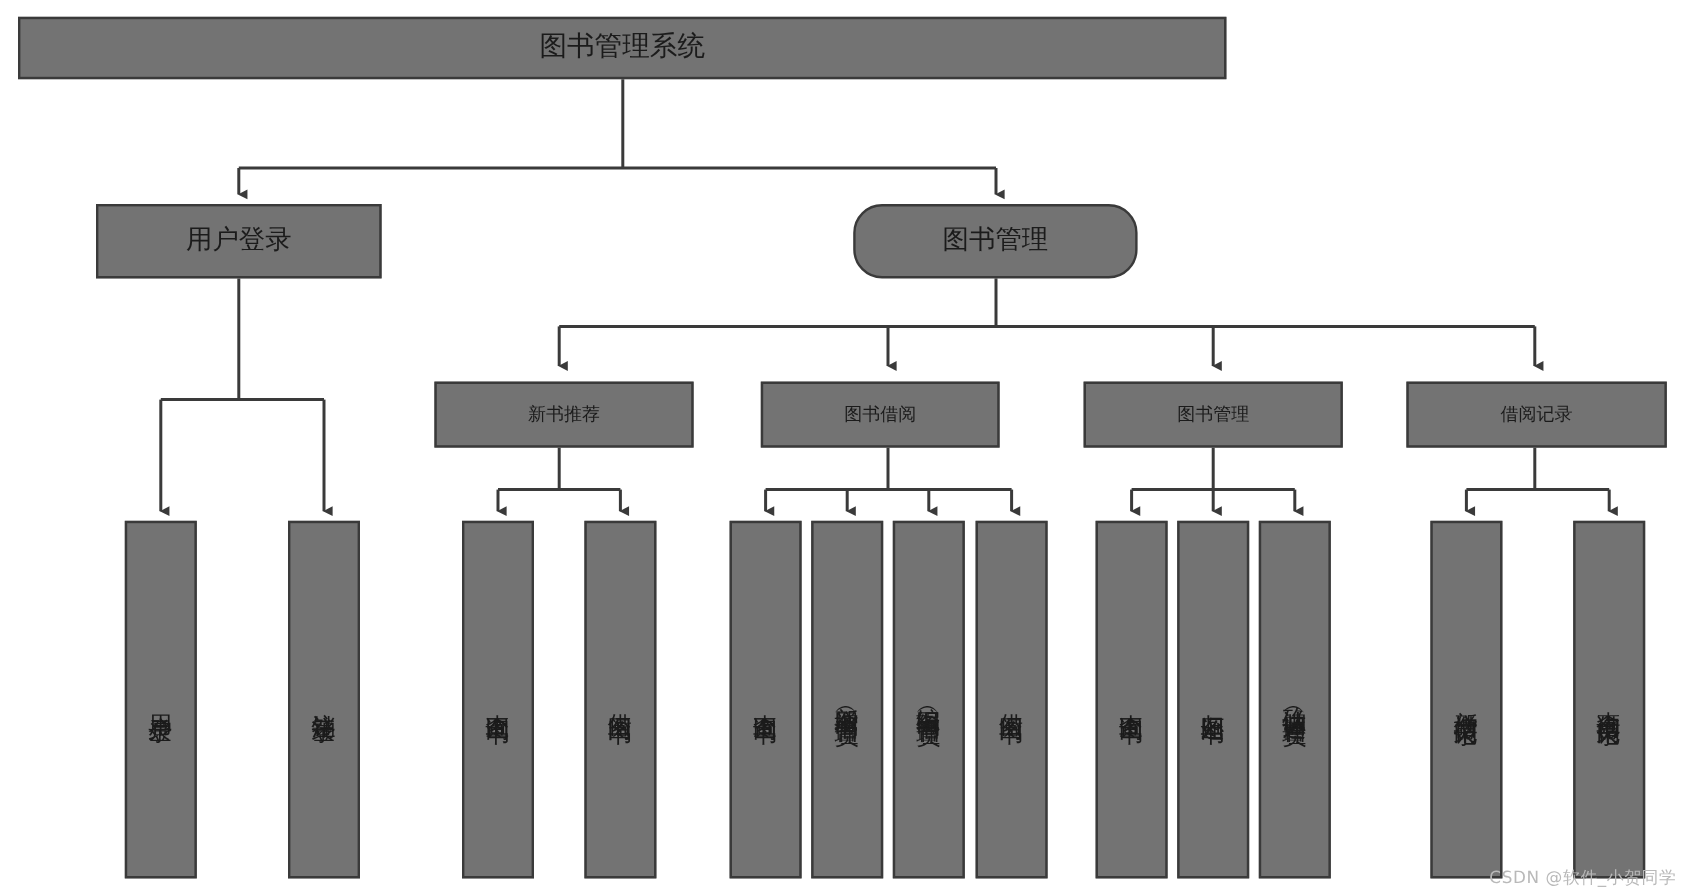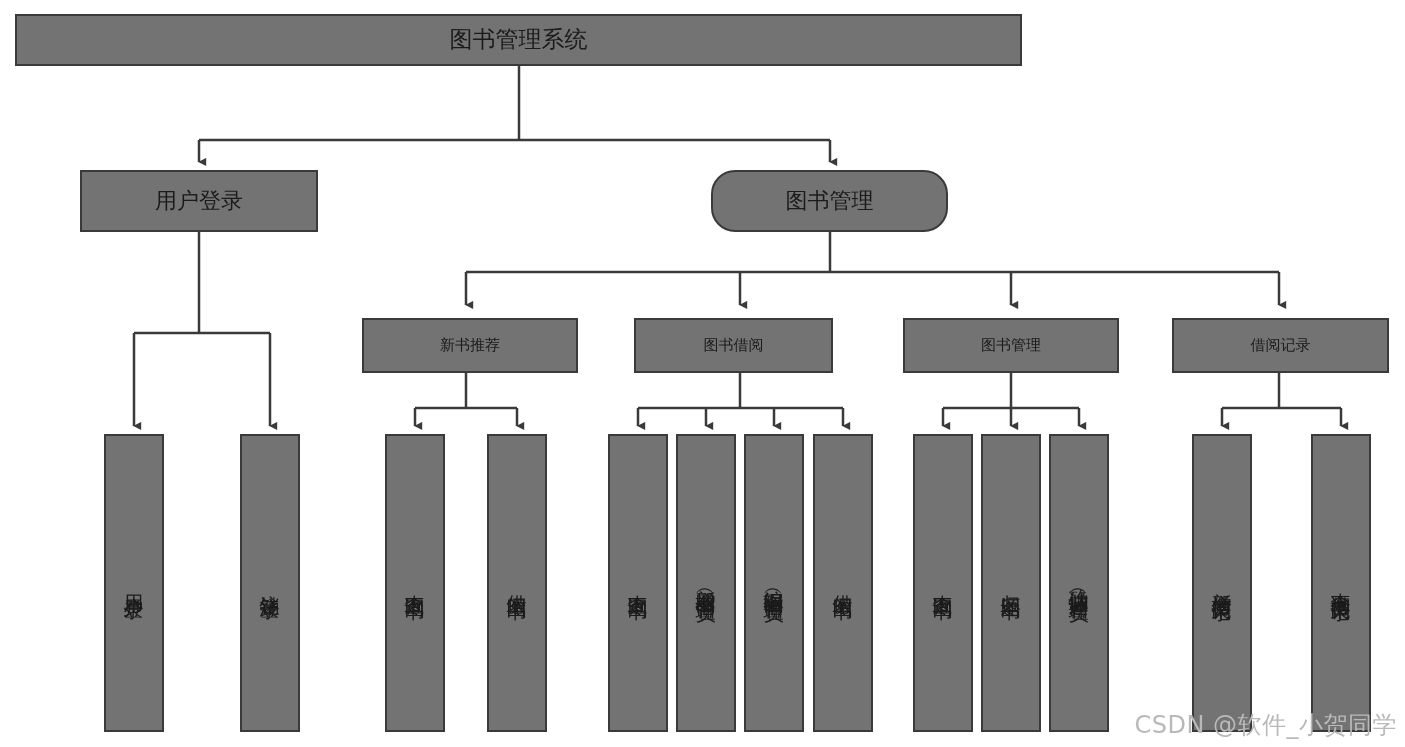--- a/index.html
+++ b/index.html
@@ -63,21 +63,21 @@
     text-orientation: upright;
     font-size: 20px;
     letter-spacing: 2px;
     line-height: 1.0;
     white-space: nowrap;
   }
   .watermark {
     position: absolute;
     right: 8px;
     bottom: 6px;
-    font-size: 24px;
+    font-size: 14px;
     color: #b9b9b9;
     letter-spacing: 0.5px;
     z-index: 6;
     white-space: nowrap;
   }
 </style>
 </head>
 <body>
 
 <div id="canvas">

